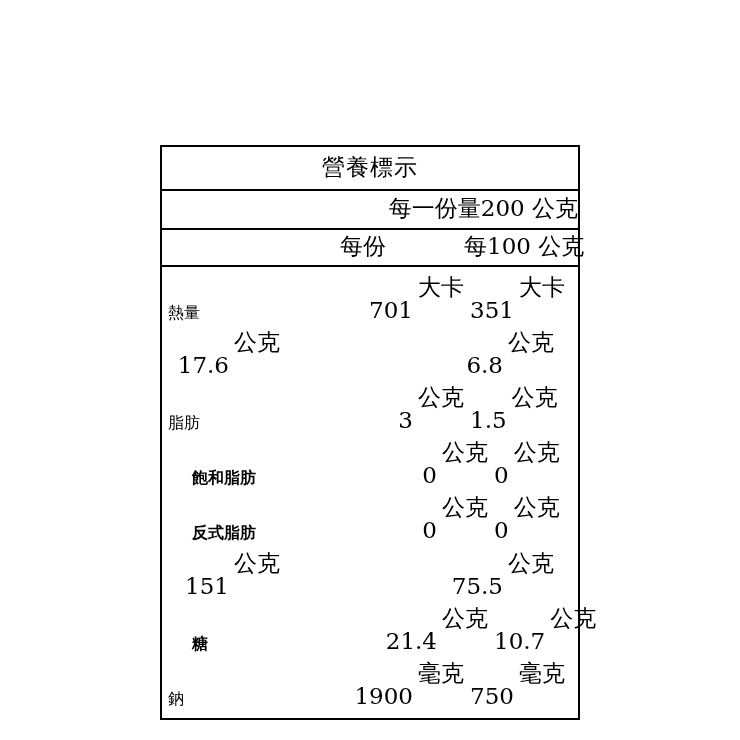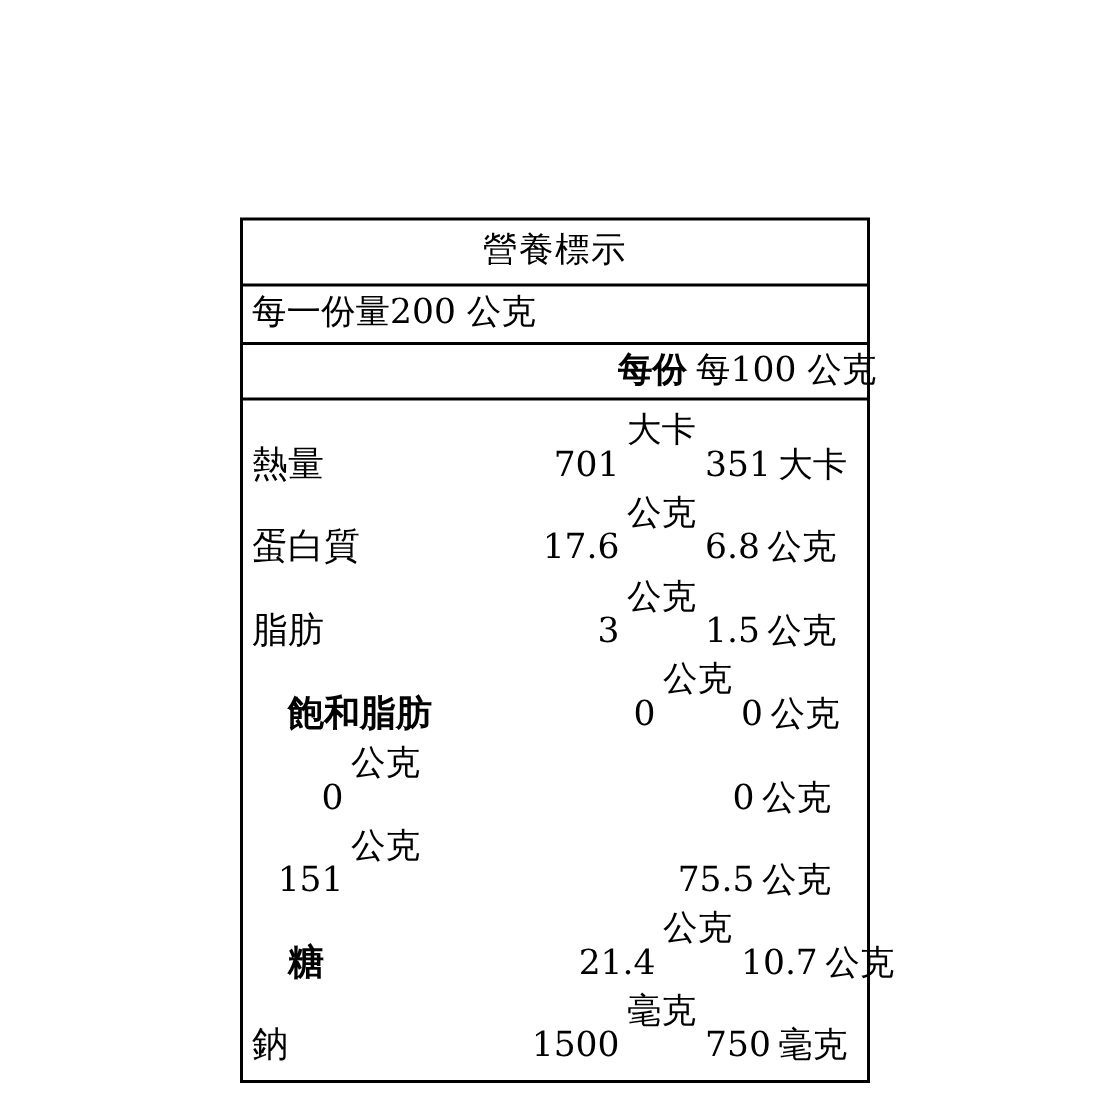--- a/index.html
+++ b/index.html
@@ -41,61 +41,60 @@
     font-size: 23px;
     line-height: 1.45;
     padding: 4px 0 5px 0;
     border-bottom: 2px solid #000;
     letter-spacing: 1px;
   }
 
   .serving-block {
     border-bottom: 2px solid #000;
     padding: 2px 0 4px 6px;
+    text-align: right;
   }
   .serving-line {
     font-size: 23px;
     line-height: 1.32;
     white-space: nowrap;
   }
 
   .col-head {
     display: flex;
     border-bottom: 2px solid #000;
     padding: 1px 0 3px 0;
   }
   .col-head .c-name {
     flex: 0 0 178px;
   }
   .col-head .c-per {
     flex: 0 0 118px;
-    text-align: right;
     font-size: 23px;
     padding-right: 6px;
     white-space: nowrap;
-    font-weight: bold;
   }
   .col-head .c-100 {
     flex: 1 1 auto;
     font-size: 23px;
     padding-right: 8px;
     white-space: nowrap;
   }
 
   .rows {
     padding: 4px 0 6px 0;
   }
   .nut-row {
     display: flex;
     align-items: baseline;
     line-height: 1.40;
   }
   .nut-row .c-name {
     flex: 0 0 178px;
-    font-size: 24px;
+    font-size: 16px;
     padding-left: 6px;
     white-space: nowrap;
   }
   .nut-row.indent .c-name {
     padding-left: 30px;
     font-weight: bold;
   }
   .nut-row .c-per,
   .nut-row .c-100 {
     font-size: 23px;
@@ -103,21 +102,20 @@
     display: flex;
     justify-content: flex-end;
   }
   .nut-row .c-per {
     flex: 0 0 118px;
     padding-right: 6px;
   }
   .nut-row .c-100 {
     flex: 1 1 auto;
     padding-right: 24px;
-    align-items: flex-end;
   }
   .val {
     display: inline-block;
     margin-top: 23px;
   }
   .unit {
     display: inline-block;
     margin-left: 5px;
   }
 </style>
@@ -148,21 +146,20 @@
           <span class="val">701</span>
           <span class="unit">大卡</span>
         </div>
         <div class="c-100">
           <span class="val">351</span>
           <span class="unit">大卡</span>
         </div>
       </div>
 
       <div class="nut-row">
-        <div class="c-name">蛋白質</div>
         <div class="c-per">
           <span class="val">17.6</span>
           <span class="unit">公克</span>
         </div>
         <div class="c-100">
           <span class="val">6.8</span>
           <span class="unit">公克</span>
         </div>
       </div>
 
@@ -184,20 +181,21 @@
           <span class="val">0</span>
           <span class="unit">公克</span>
         </div>
         <div class="c-100">
           <span class="val">0</span>
           <span class="unit">公克</span>
         </div>
       </div>
 
       <div class="nut-row indent">
+        <div class="c-name">反式脂肪</div>
         <div class="c-per">
           <span class="val">0</span>
           <span class="unit">公克</span>
         </div>
         <div class="c-100">
           <span class="val">0</span>
           <span class="unit">公克</span>
         </div>
       </div>
 
@@ -220,21 +218,21 @@
         </div>
         <div class="c-100">
           <span class="val">10.7</span>
           <span class="unit">公克</span>
         </div>
       </div>
 
       <div class="nut-row">
         <div class="c-name">鈉</div>
         <div class="c-per">
-          <span class="val">1500</span>
+          <span class="val">1900</span>
           <span class="unit">毫克</span>
         </div>
         <div class="c-100">
           <span class="val">750</span>
           <span class="unit">毫克</span>
         </div>
       </div>
 
     </div>
   </div>

